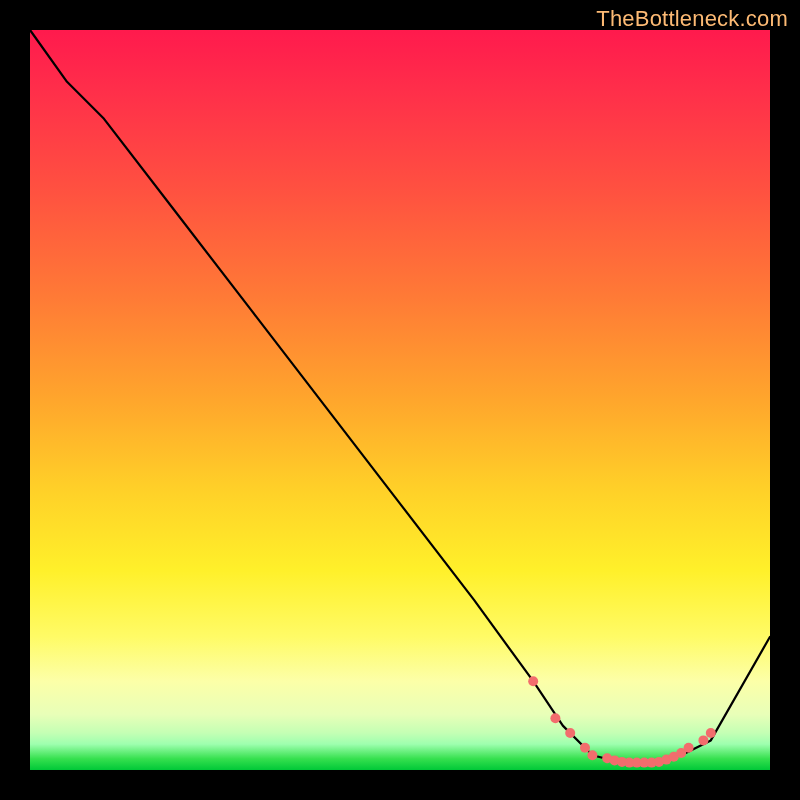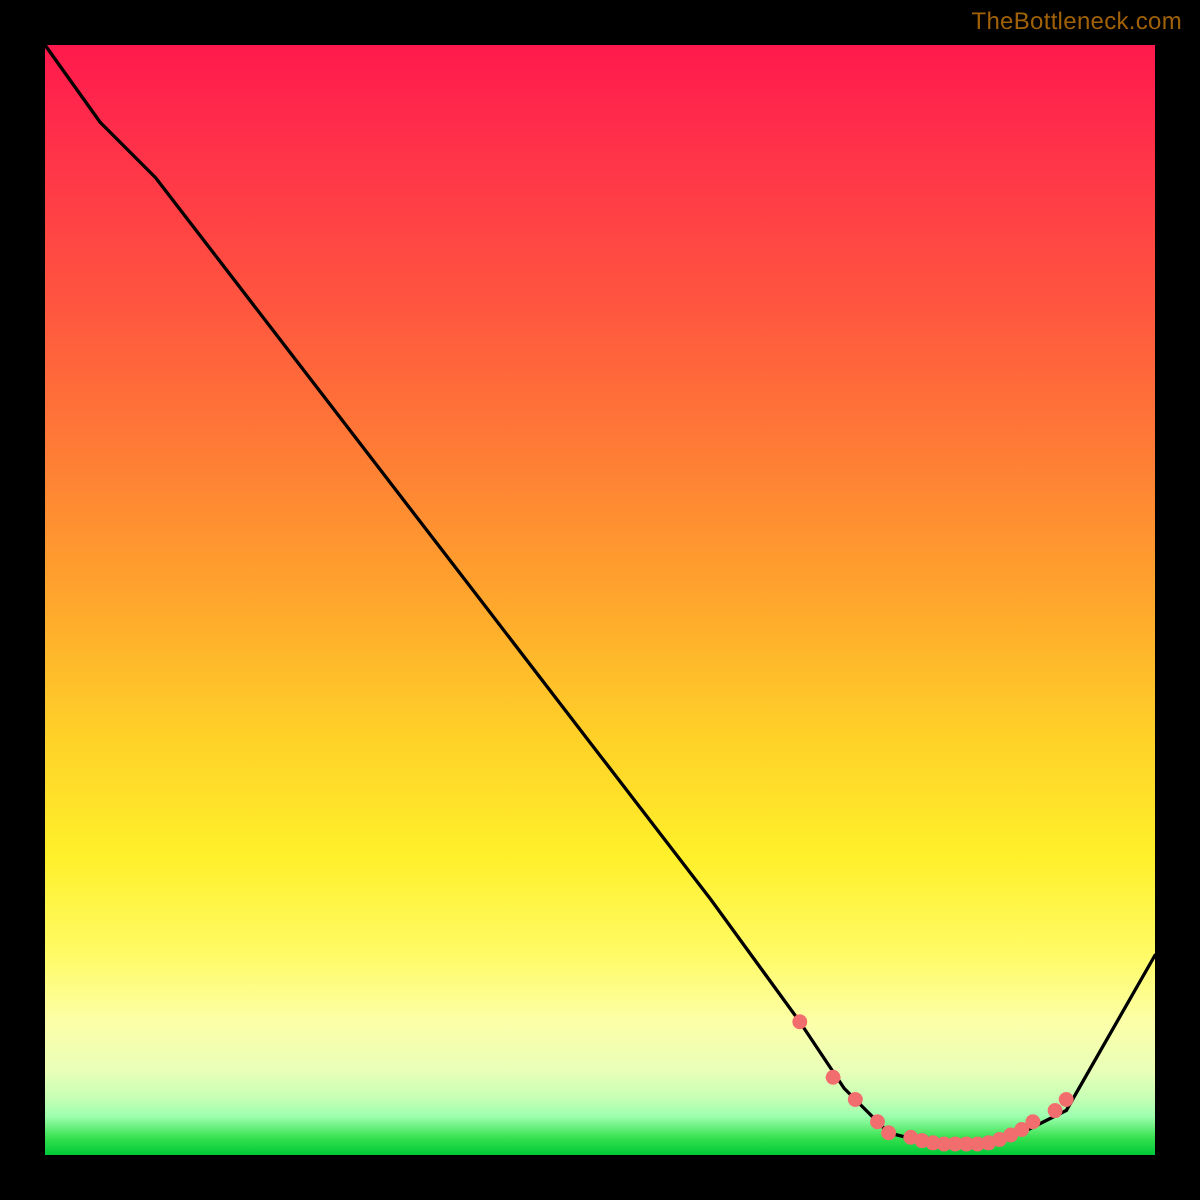--- a/index.html
+++ b/index.html
@@ -46,22 +46,22 @@
     position: absolute;
     inset: 0;
     width: 100%;
     height: 100%;
     overflow: visible;
   }
   .watermark {
     position: absolute;
     top: 6px;
     right: 12px;
-    color: #a16207;
-    font-size: 16px;
+    color: #fdba74;
+    font-size: 22px;
     font-weight: 400;
     letter-spacing: 0.2px;
     user-select: none;
   }
 </style>
 </head>
 <body>
 
 <div class="frame">
 

